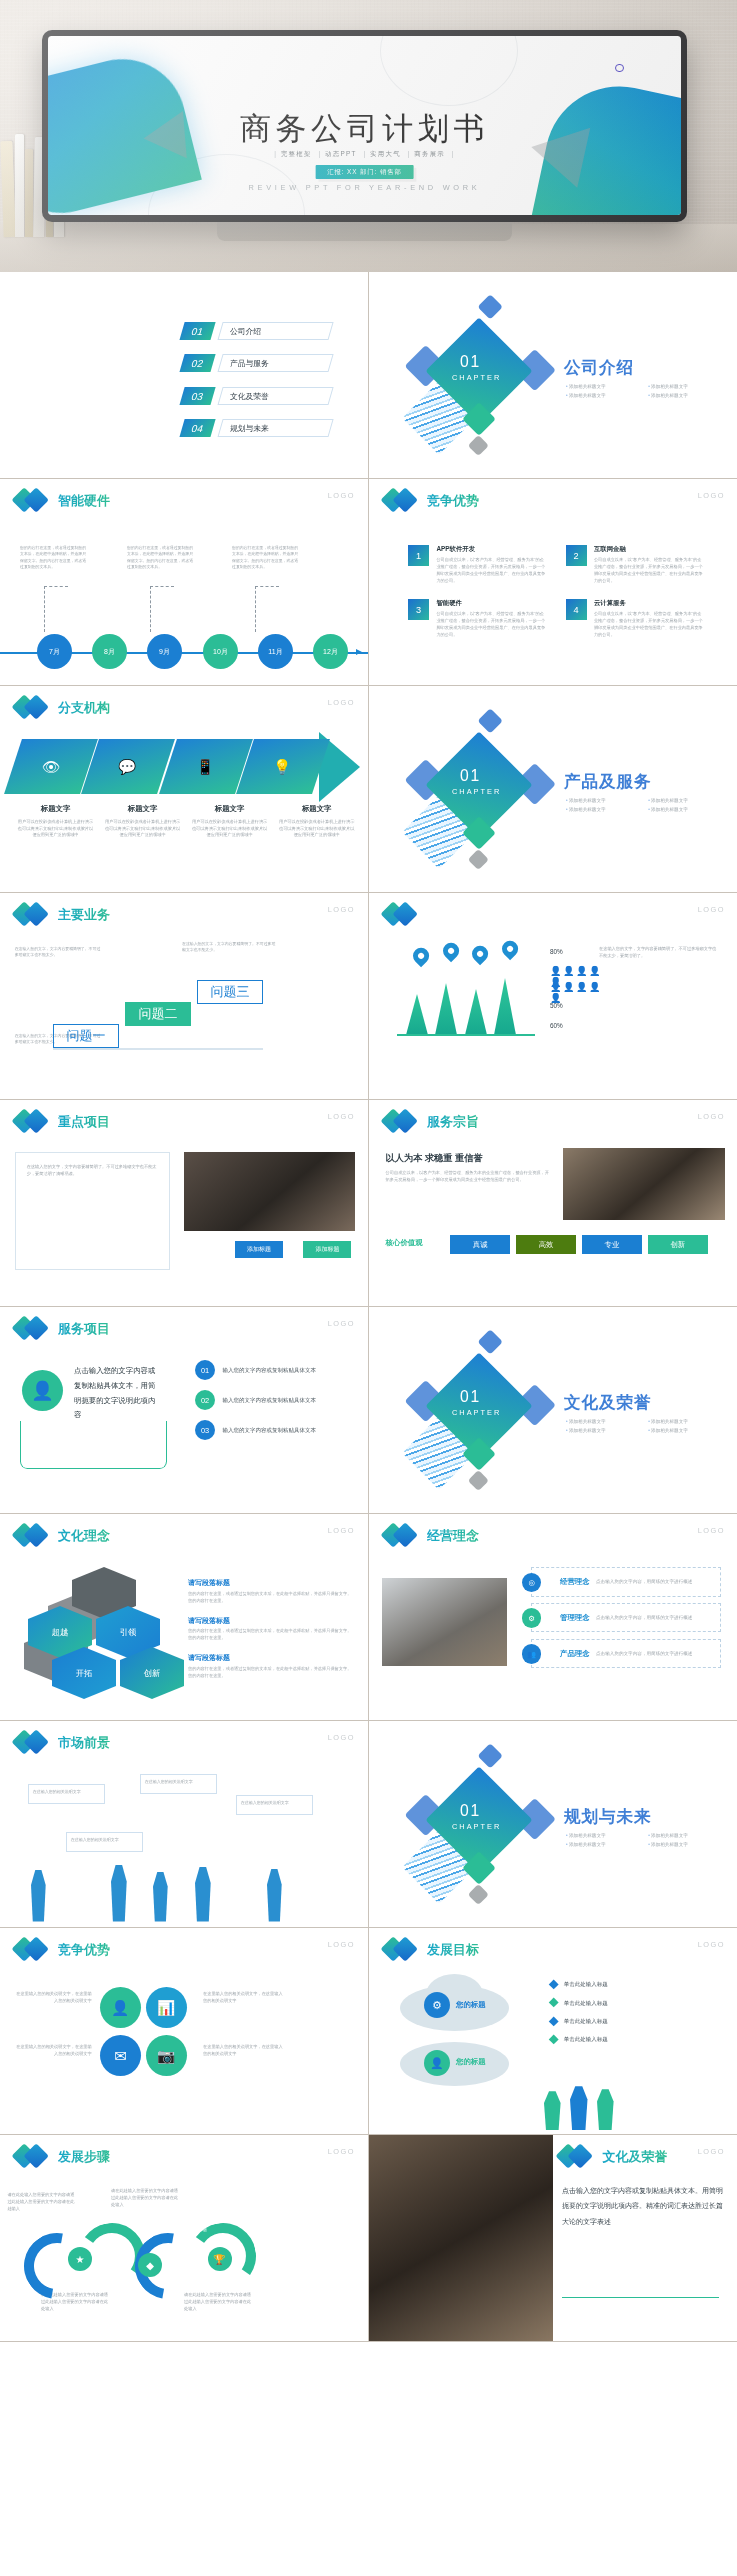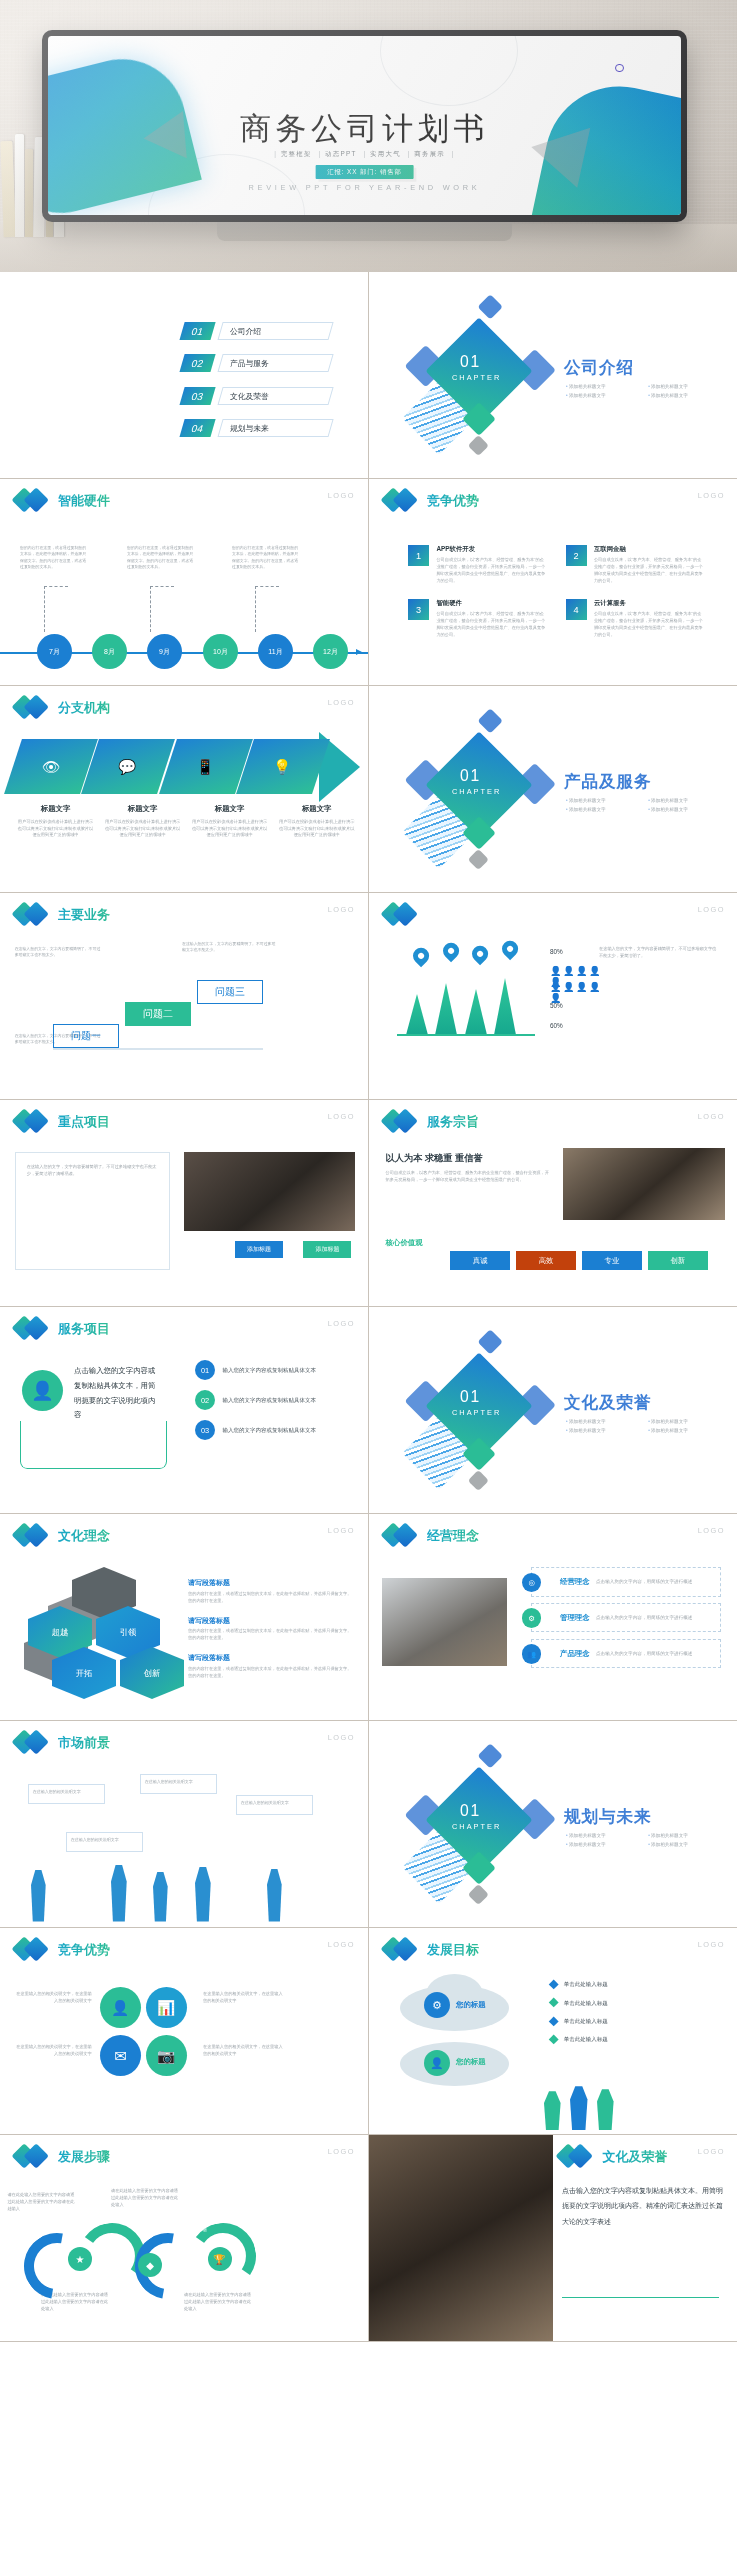--- a/index.html
+++ b/index.html
@@ -215,37 +215,37 @@
     border-top:35px solid transparent; border-bottom:35px solid transparent;
     border-left:41px solid #22aeb0;
   }
   .ab-ico{ transform:skewX(18deg); color:#fff;}
   .ab-cols{ position:absolute; left:16.6px; top:118px; width:339px;
       display:grid; grid-template-columns:repeat(4,1fr); gap:9.2px; text-align:center;}
   .ab-cols h5{ font-size:7.4px; color:#2b3940; margin-bottom:4.6px;}
 
   
   .mb-step{ position:absolute; border:1.5px solid; display:flex; align-items:center; justify-content:center;
-      font-size:10px; color:#fff;}
+      font-size:13px; color:#fff;}
 
   
   .pk{ position:absolute; bottom:0; background:linear-gradient(180deg,#2fc79b,#16a88e); }
   .pin{ position:absolute; width:15.7px;height:15.7px; border-radius:50% 50% 50% 0;
       transform:rotate(-45deg); background:#1f8fd2; }
   .pin::after{content:"";position:absolute;left:4.6px;top:4.6px;width:6.4px;height:6.4px;border-radius:50%;background:#fff;}
 
   
   .kp-box{ position:absolute; left:14.7px; top:52px; width:155px; height:118px; border:0.9px solid #d7e4ee;}
   .kp-img{ position:absolute; right:13px; top:52px; width:171px; height:79px;
       background:linear-gradient(140deg,#5a4f47,#2a2622 55%,#7a6a5c);}
   .kp-chip{ display:inline-block; padding:3.7px 12px; color:#fff; font-size:6px; }
 
   
   .sp-h{ font-size:9.2px; font-weight:700; color:#2d3b44;}
-  .sp-core{ display:flex; gap:5.5px;margin-top:16px; }
+  .sp-core{ display:flex; gap:5.5px; }
   .sp-core div{ flex:1; text-align:center; color:#fff; font-size:7.4px; padding:4.6px 0;}
 
   
   .si-row{ display:flex; align-items:center; gap:7.4px; margin-bottom:10px;}
   .si-n{ width:20px;height:20px;border-radius:50%; color:#fff; font-size:7.4px;
       display:flex;align-items:center;justify-content:center;}
 
   
   .hex{ position:absolute; width:64px; height:52px; clip-path:polygon(50% 0,100% 25%,100% 75%,50% 100%,0 75%,0 25%);
       display:flex;align-items:center;justify-content:center; color:#fff; font-size:8.3px;}
@@ -606,21 +606,21 @@
       <div class="logo">LOGO</div>
 
       <div class="sp-h" style="position:absolute;left:16.6px;top:52px;">以人为本  求稳重  重信誉</div>
       <div class="phs" style="position:absolute;left:16.6px;top:70px;width:166px;">公司自成立以来，以客户为本、经营管理、服务为本的企业推广理念，整合行业资源，开拓多元发展格局，一步一个脚印发展成为同类企业中经营范围最广的公司。</div>
 
       <div style="position:absolute;right:13px;top:48px;width:162px;height:72px;background:linear-gradient(140deg,#8a7a68,#332c25 55%,#9a8874);"></div>
 
       <div style="position:absolute;left:16.6px;top:138px;font-size:7.4px;font-weight:700;color:#2bbd96;">核心价值观</div>
       <div class="sp-core" style="position:absolute;left:81px;top:135px;width:258px;">
         <div style="background:#1b7fd2;">真诚</div>
-        <div style="background:#c2410c;">高效</div>
+        <div style="background:#4d7c0f;">高效</div>
         <div style="background:#1b7fd2;">专业</div>
         <div style="background:#2bbd96;">创新</div>
       </div>
     </div>
 
     <div class="slide">
       <div class="shead">
         <span class="dd">
             <i></i>
             <i></i>

